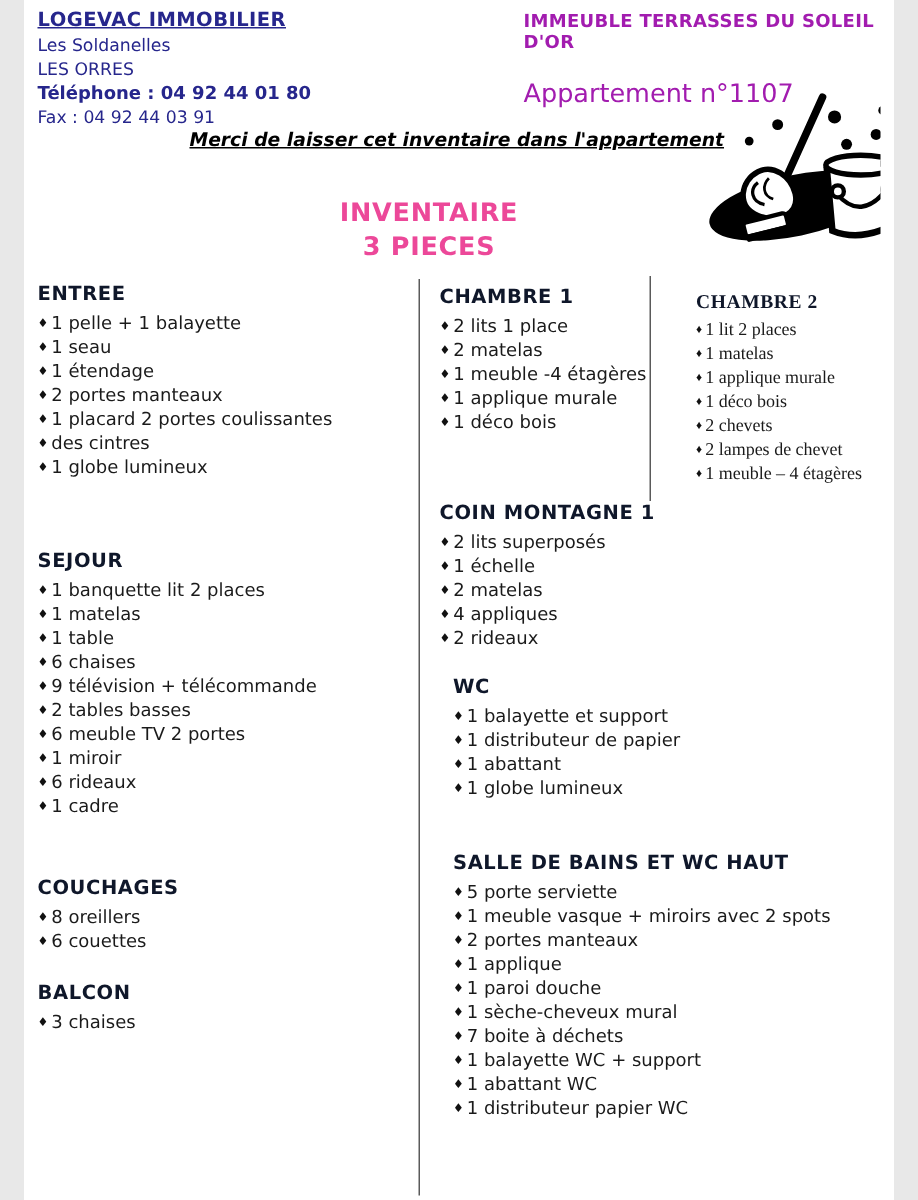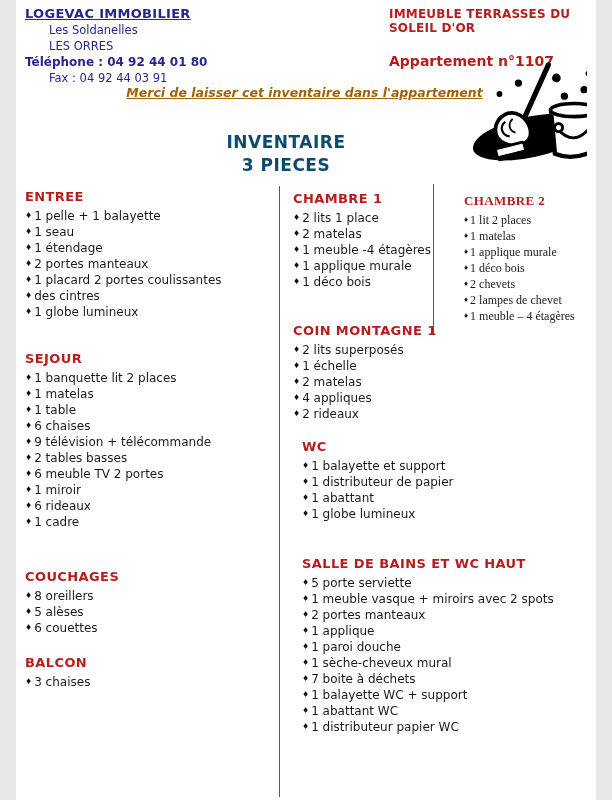--- a/index.html
+++ b/index.html
@@ -9,47 +9,47 @@
     width:580px; height:800px;
     margin:0 auto;
     background:#ffffff;
     font-family:"DejaVu Sans", sans-serif;
     color:#1a1a1a;
     overflow:hidden;
   }
   
   .company-block { position:absolute; left:9px; top:6px; line-height:16px; font-size:12px; color:#26268c; }
   .company-name { font-size:13px; font-weight:bold; text-decoration:underline; letter-spacing:.3px; }
-  .company-line { font-size:11.5px;margin-left:24px; }
+  .company-line { font-size:11.5px; }
   .company-phone { font-size:12px; font-weight:bold; }
-  .building-block { position:absolute; left:333px; top:7px; color:#b91c1c;margin-left:40px; }
+  .building-block { position:absolute; left:333px; top:7px; color:#a21caf; }
   .building-name { font-size:12px; font-weight:bold; letter-spacing:.2px; }
-  .apartment-no { font-size:14px; font-weight:bold; margin-top:18px; }
+  .apartment-no { font-size:17px; font-weight:normal; margin-top:18px; }
   
   .notice { position:absolute; left:0; top:84px; width:540px; text-align:center; font-style:italic; font-weight:bold; font-size:12.5px; line-height:18px; }
-  .notice-line1 { color:#a16207; text-decoration:underline;margin-left:37px; }
+  .notice-line1 { color:#000000; text-decoration:underline;margin-left:37px; }
   .notice-line2 { color:#cc1f1f; text-decoration:underline; }
   
-  .doc-title { position:absolute; left:0; top:131px; width:540px; text-align:center; color:#0c4a6e; font-weight:bold; font-size:17px; line-height:23px; letter-spacing:.5px; }
+  .doc-title { position:absolute; left:0; top:131px; width:540px; text-align:center; color:#ec4899; font-weight:bold; font-size:17px; line-height:23px; letter-spacing:.5px; }
   
   .clipart { position:absolute; left:447px; top:47px; width:124px; height:132px; }
   .clipart svg { width:100%; height:100%; }
   
   .col { position:absolute; white-space:nowrap; }
   .col-left   { left:9px;   top:188px; width:250px; }
   .col-middle { left:277px; top:190px; width:136px; }
   .col-right  { left:448px; top:192px; width:178px;font-family:Liberation Serif, serif; }
   .divider { position:absolute; width:1px; background:#5a5a5a; }
   .divider-1 { left:263px; top:186px; height:611px; }
   .divider-2 { left:417px; top:184px; height:150px; }
-  .section-heading { font-size:13px; font-weight:bold; color:#b91c1c; letter-spacing:.4px; line-height:17px; margin-bottom:3px; }
+  .section-heading { font-size:13px; font-weight:bold; color:#0f172a; letter-spacing:.4px; line-height:17px; margin-bottom:3px; }
   .item { line-height:15.5px; font-size:12px; }
   .bullet { font-size:8px; vertical-align:1.5px; margin-right:2px; color:#111; }
-  .section + .section { margin-top:32px; }
-  .col-left   .section:nth-child(2) { margin-top:30px; }  
+  .section + .section { margin-top:44px; }
+  .col-left   .section:nth-child(2) { margin-top:46px; }  
   .col-left   .section:nth-child(3) { margin-top:38px; }  
   .col-left   .section:nth-child(4) { margin-top:18px; }  
   .col-middle .section:nth-child(3) { margin-top:16px; padding-left:9px; } 
   .col-middle .section:nth-child(4) { margin-top:33px; padding-left:9px; } 
 </style>
 </head>
 <body>
 
 <div class="page">
 
@@ -128,21 +128,20 @@
         <div class="item"><span class="bullet">♦</span><span>9 télévision + télécommande</span></div>
         <div class="item"><span class="bullet">♦</span><span>2 tables basses</span></div>
         <div class="item"><span class="bullet">♦</span><span>6 meuble TV 2 portes</span></div>
         <div class="item"><span class="bullet">♦</span><span>1 miroir</span></div>
         <div class="item"><span class="bullet">♦</span><span>6 rideaux</span></div>
         <div class="item"><span class="bullet">♦</span><span>1 cadre</span></div>
       </div>
       <div class="section">
         <div class="section-heading">COUCHAGES</div>
         <div class="item"><span class="bullet">♦</span><span>8 oreillers</span></div>
-        <div class="item"><span class="bullet">♦</span><span>5 alèses</span></div>
         <div class="item"><span class="bullet">♦</span><span>6 couettes</span></div>
       </div>
       <div class="section">
         <div class="section-heading">BALCON</div>
         <div class="item"><span class="bullet">♦</span><span>3 chaises</span></div>
       </div>
     </div>
   <div class="col col-middle">
       <div class="section">
         <div class="section-heading">CHAMBRE 1</div>

